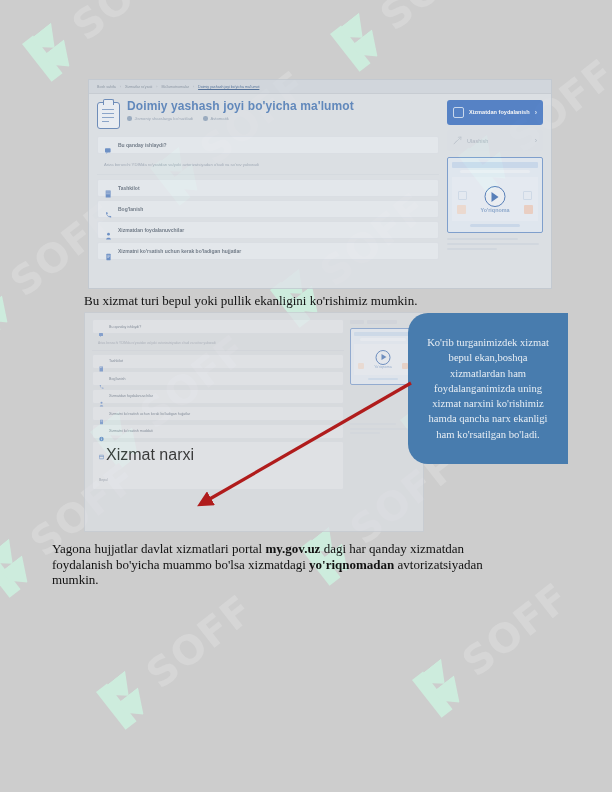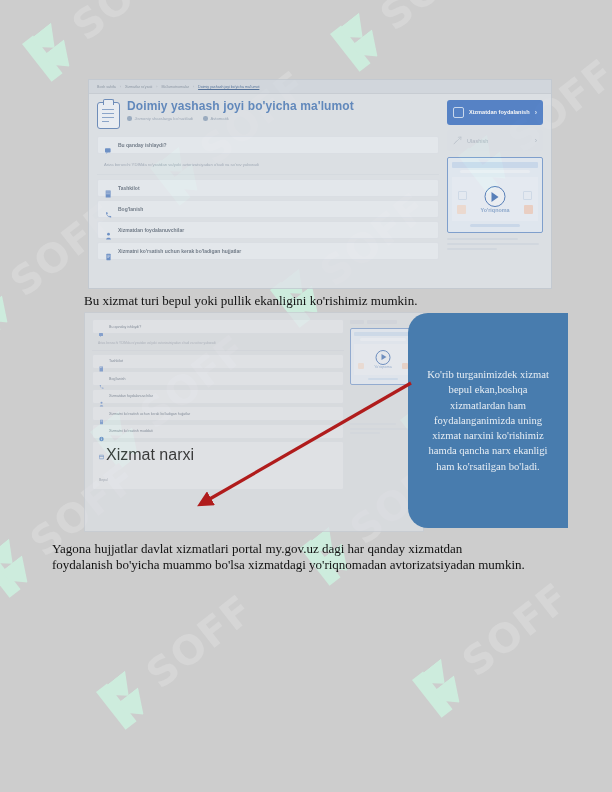--- a/index.html
+++ b/index.html
@@ -195,21 +195,21 @@
   
   .caption-line {
     position: absolute;
     font-family: "Liberation Serif", serif;
     font-size: 13px;
     color: #111;
     line-height: 15.5px;
   }
   #caption-one { left: 84px; top: 293px; }
   #paragraph-two { left: 52px; top: 541px; width: 474px; text-align: left; }
-  #paragraph-two b { font-weight: normal; }
+  #paragraph-two b { font-weight: bold; }
 
   
   #screenshot-two {
     position: absolute;
     left: 84px; top: 312px;
     width: 338px; height: 218px;
     background: #dcdfe4;
     border: 1px solid #c7ccd3;
     overflow: hidden;
     font-family: "Liberation Sans", sans-serif;
@@ -269,21 +269,21 @@
   .vcs-note { margin-top: 38px; }
   .vcs-note div { height: 2px; background: #d6dbe2; border-radius: 1px; margin-bottom: 2.5px; }
   .vcs-note div:nth-child(1) { width: 70%; }
   .vcs-note div:nth-child(2) { width: 92%; }
   .vcs-note div:nth-child(3) { width: 46%; }
 
   
   #callout-box {
     position: absolute;
     left: 408px; top: 313px;
-    width: 160px; height: 215px;
+    width: 160px; height: 151px;
     background: #487cae;
     border-radius: 20px 0 0 20px;
     color: #e8eef4;
     display: flex; align-items: center; justify-content: center;
     text-align: center;
     font-family: "Liberation Serif", serif;
     font-size: 10.6px;
     line-height: 15.2px;
     padding: 6px 12px;
     box-sizing: border-box;

